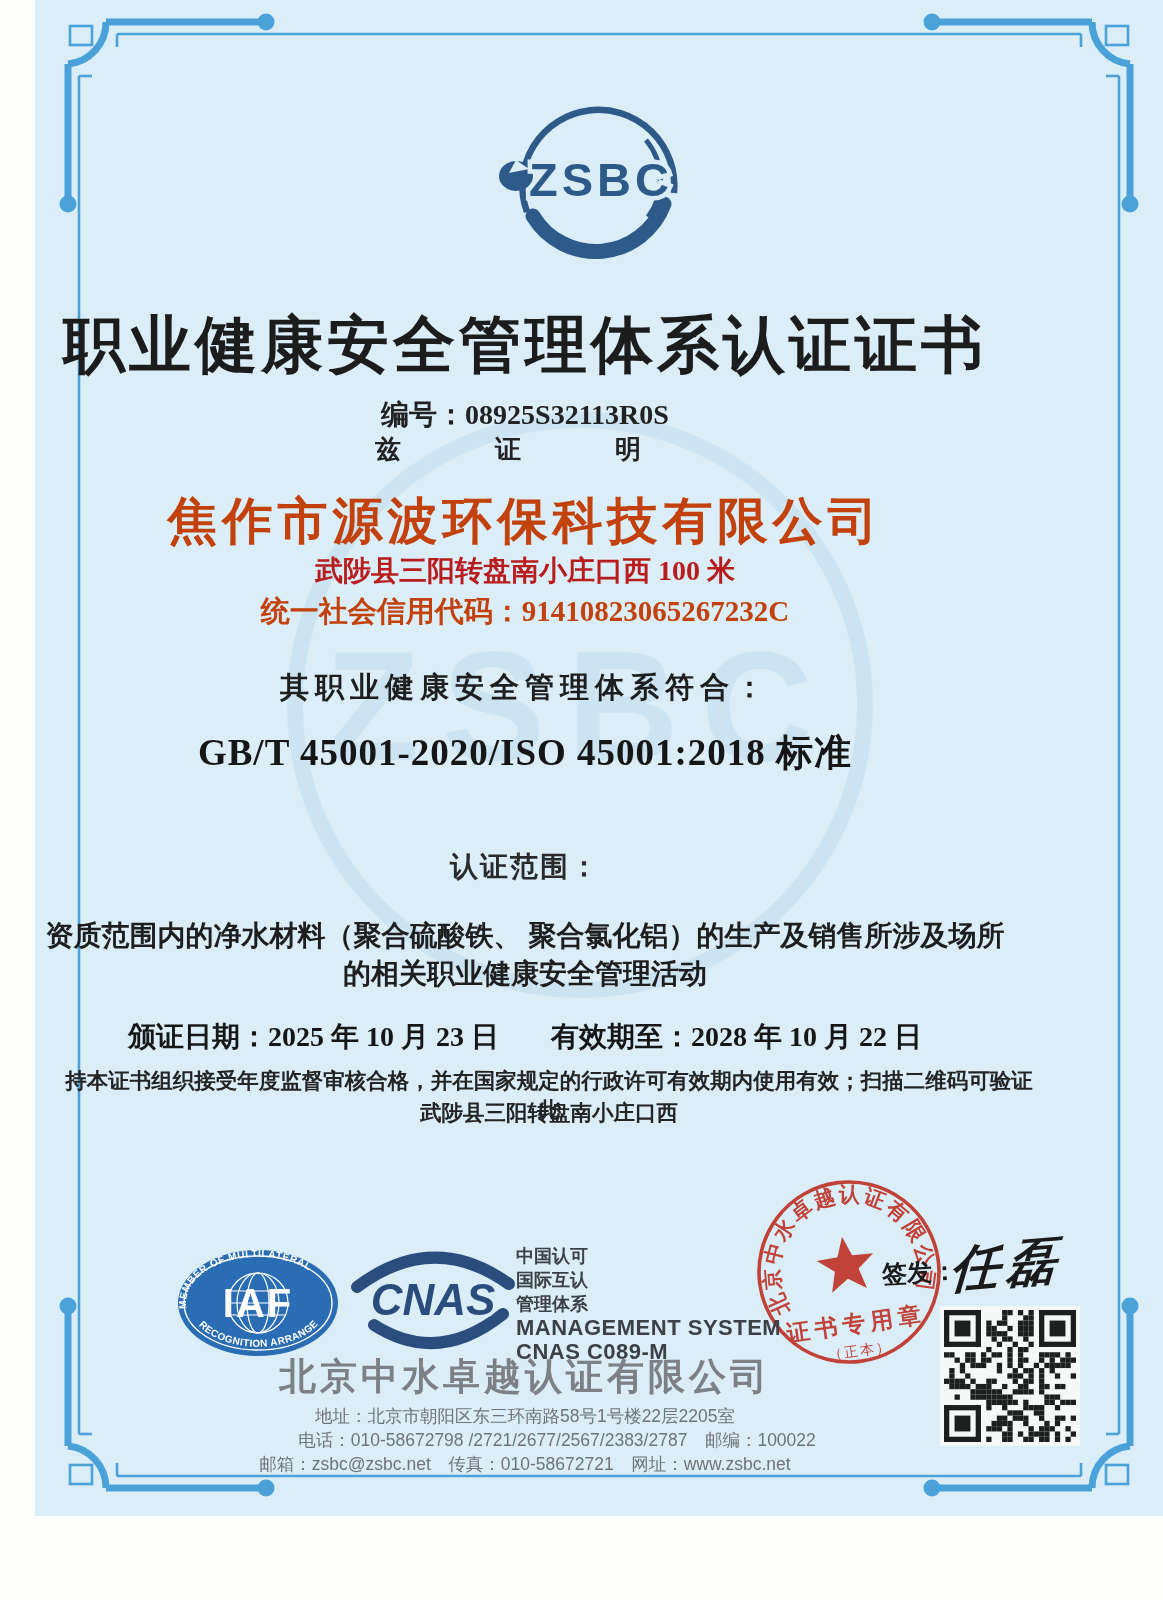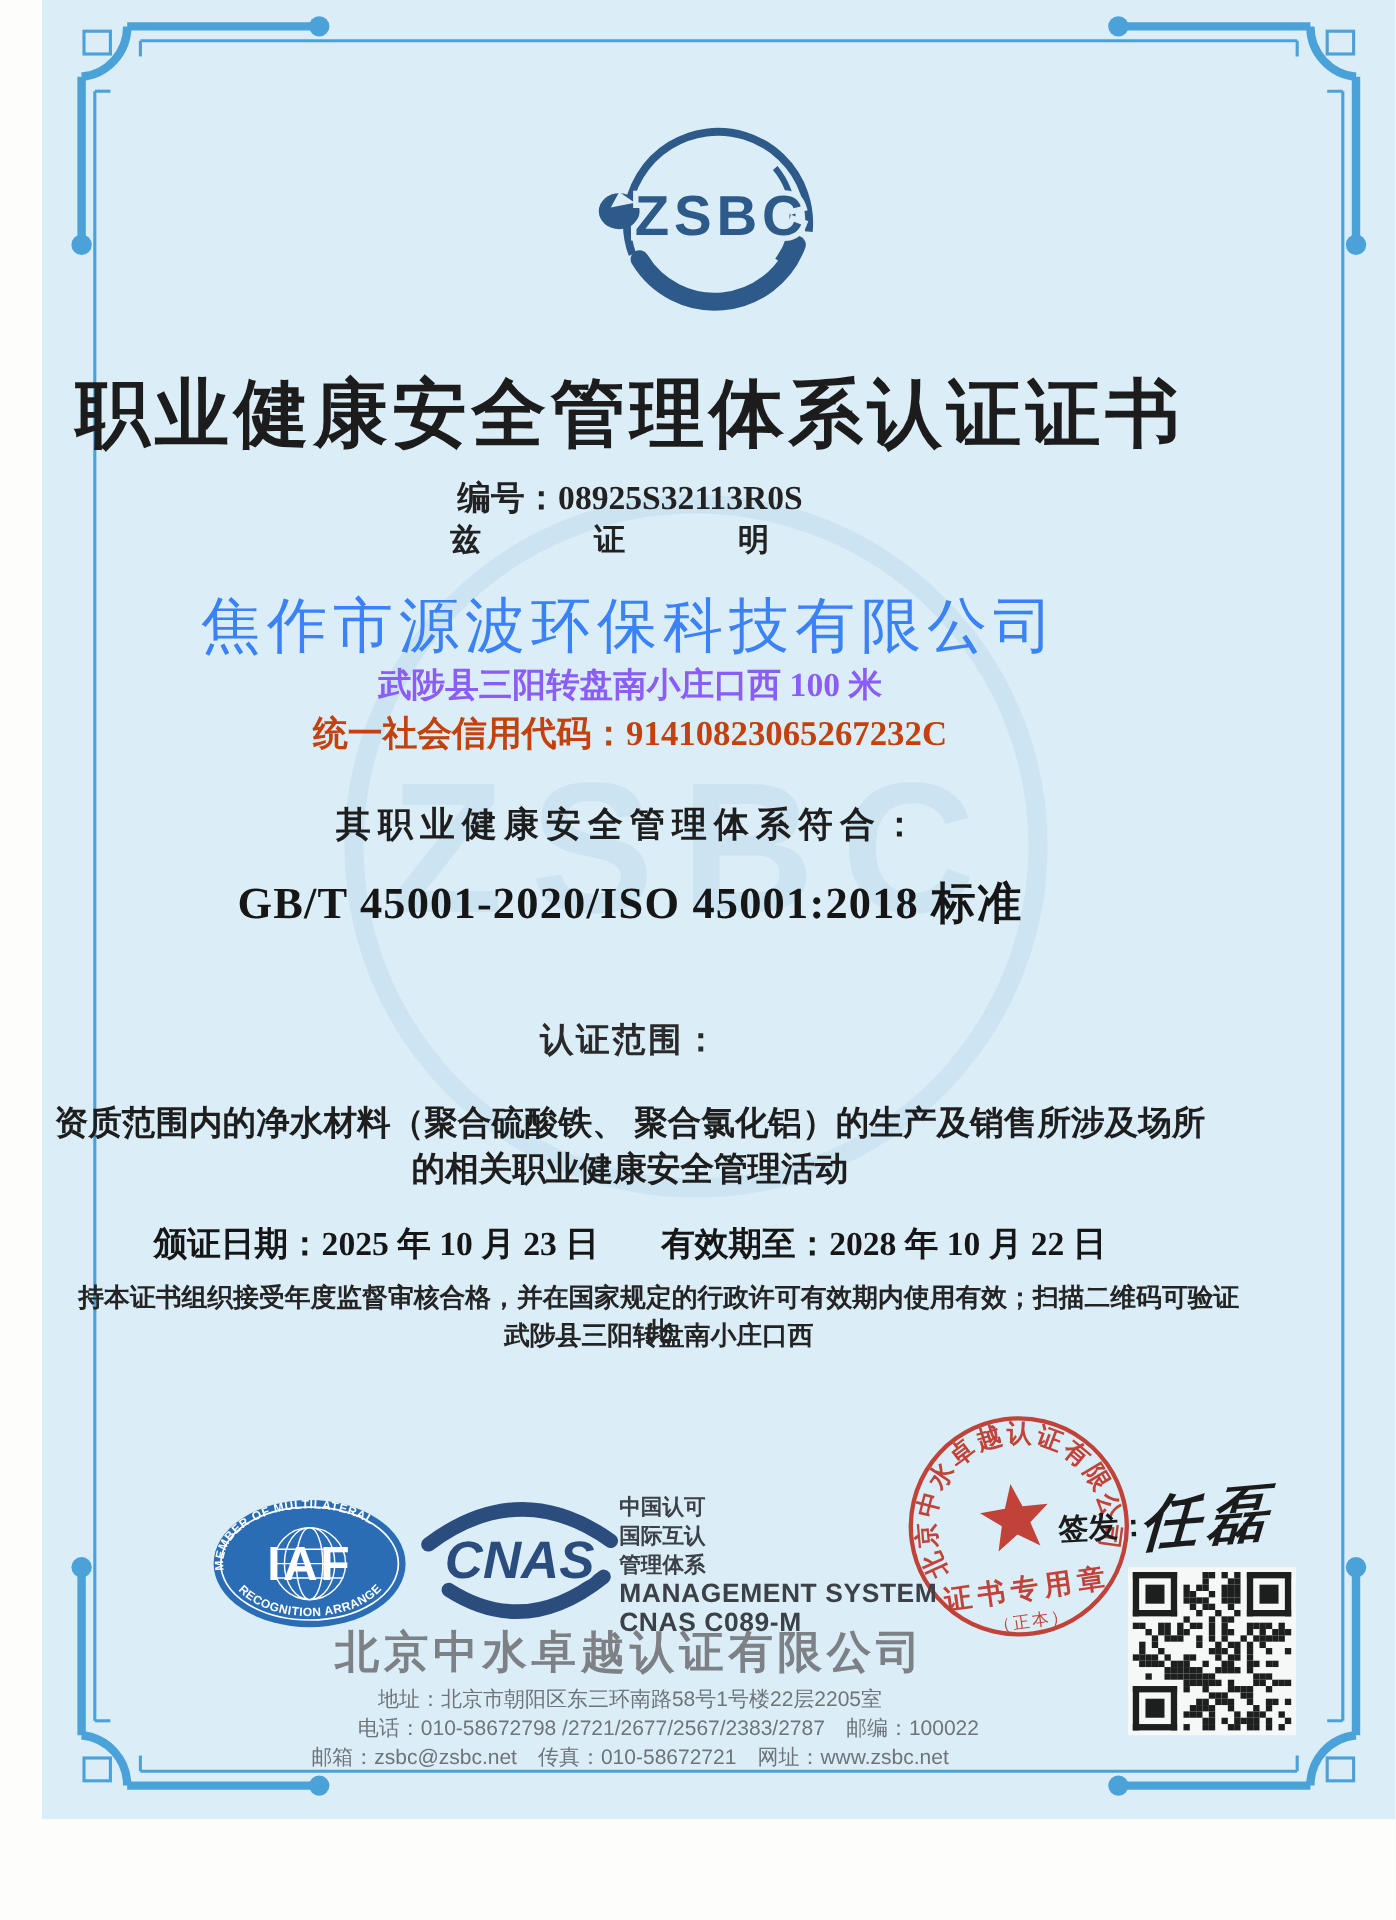--- a/index.html
+++ b/index.html
@@ -9,22 +9,22 @@
   html,body{margin:0;padding:0;background:#ffffff;}
   #stage{position:relative;width:1163px;height:1600px;background:#fdfdfc;overflow:hidden;
          font-family:"Liberation Serif","DejaVu Serif",serif;}
   .abs{position:absolute;}
   .ctr{left:35px;width:980px;text-align:center;}
   #paper{left:35px;top:0;width:1128px;height:1516px;background:var(--page_bg,#dbeef8);}
   svg{position:absolute;left:0;top:0;}
   .title{font-size:62px;font-weight:900;color:var(--ink,#1c1c1c);letter-spacing:4px;}
   .certno{font-size:28px;font-weight:700;color:#222;margin-top:10px;}
   .certify{font-size:26px;font-weight:700;color:#222;letter-spacing:34px;}
-  .company{font-size:50px;font-weight:400;color:#3b82f6;letter-spacing:5px;}
-  .caddr{font-size:28px;font-weight:600;color:#8b5cf6;}
+  .company{font-size:50px;font-weight:700;color:#c2410c;letter-spacing:5px;}
+  .caddr{font-size:28px;font-weight:600;color:#b91c1c;}
   .ccode{font-size:29px;font-weight:700;color:#c2410c;}
   .sysline{font-size:29px;font-weight:700;color:#1e1e1e;letter-spacing:6px;}
   .stdline{font-size:37px;font-weight:700;color:#161616;letter-spacing:1px;}
   .scopelbl{font-size:28px;font-weight:700;color:#2a2a2a;letter-spacing:2px;}
   .scopetxt{font-size:28px;font-weight:700;color:#1e1e1e;margin-top:15px;}
   .dates{font-size:28px;font-weight:700;color:#161616;}
   .dates .gap{display:inline-block;width:52px;}
   .notice{font-size:21.5px;font-weight:600;color:#242424;margin-left:24px;}
   .issuer{font-size:37px;font-weight:700;color:var(--gray_head,#7d8084);letter-spacing:4px;
           font-family:"Liberation Sans","DejaVu Sans",sans-serif;}

